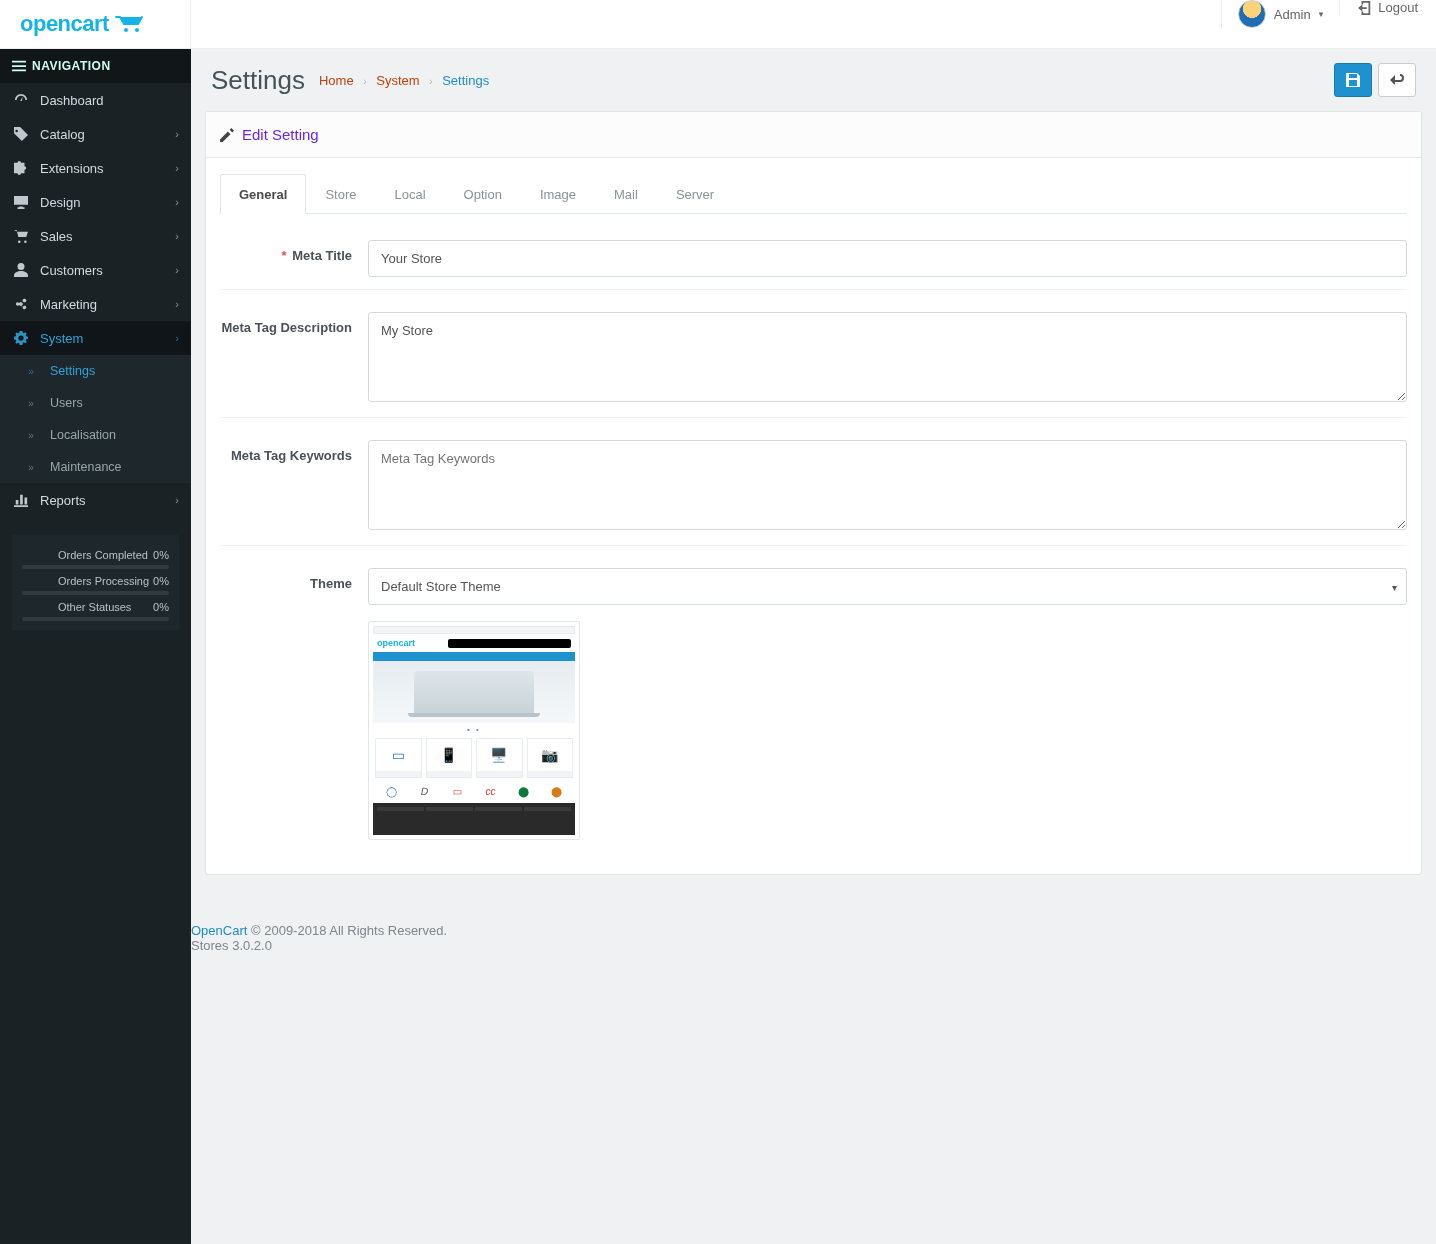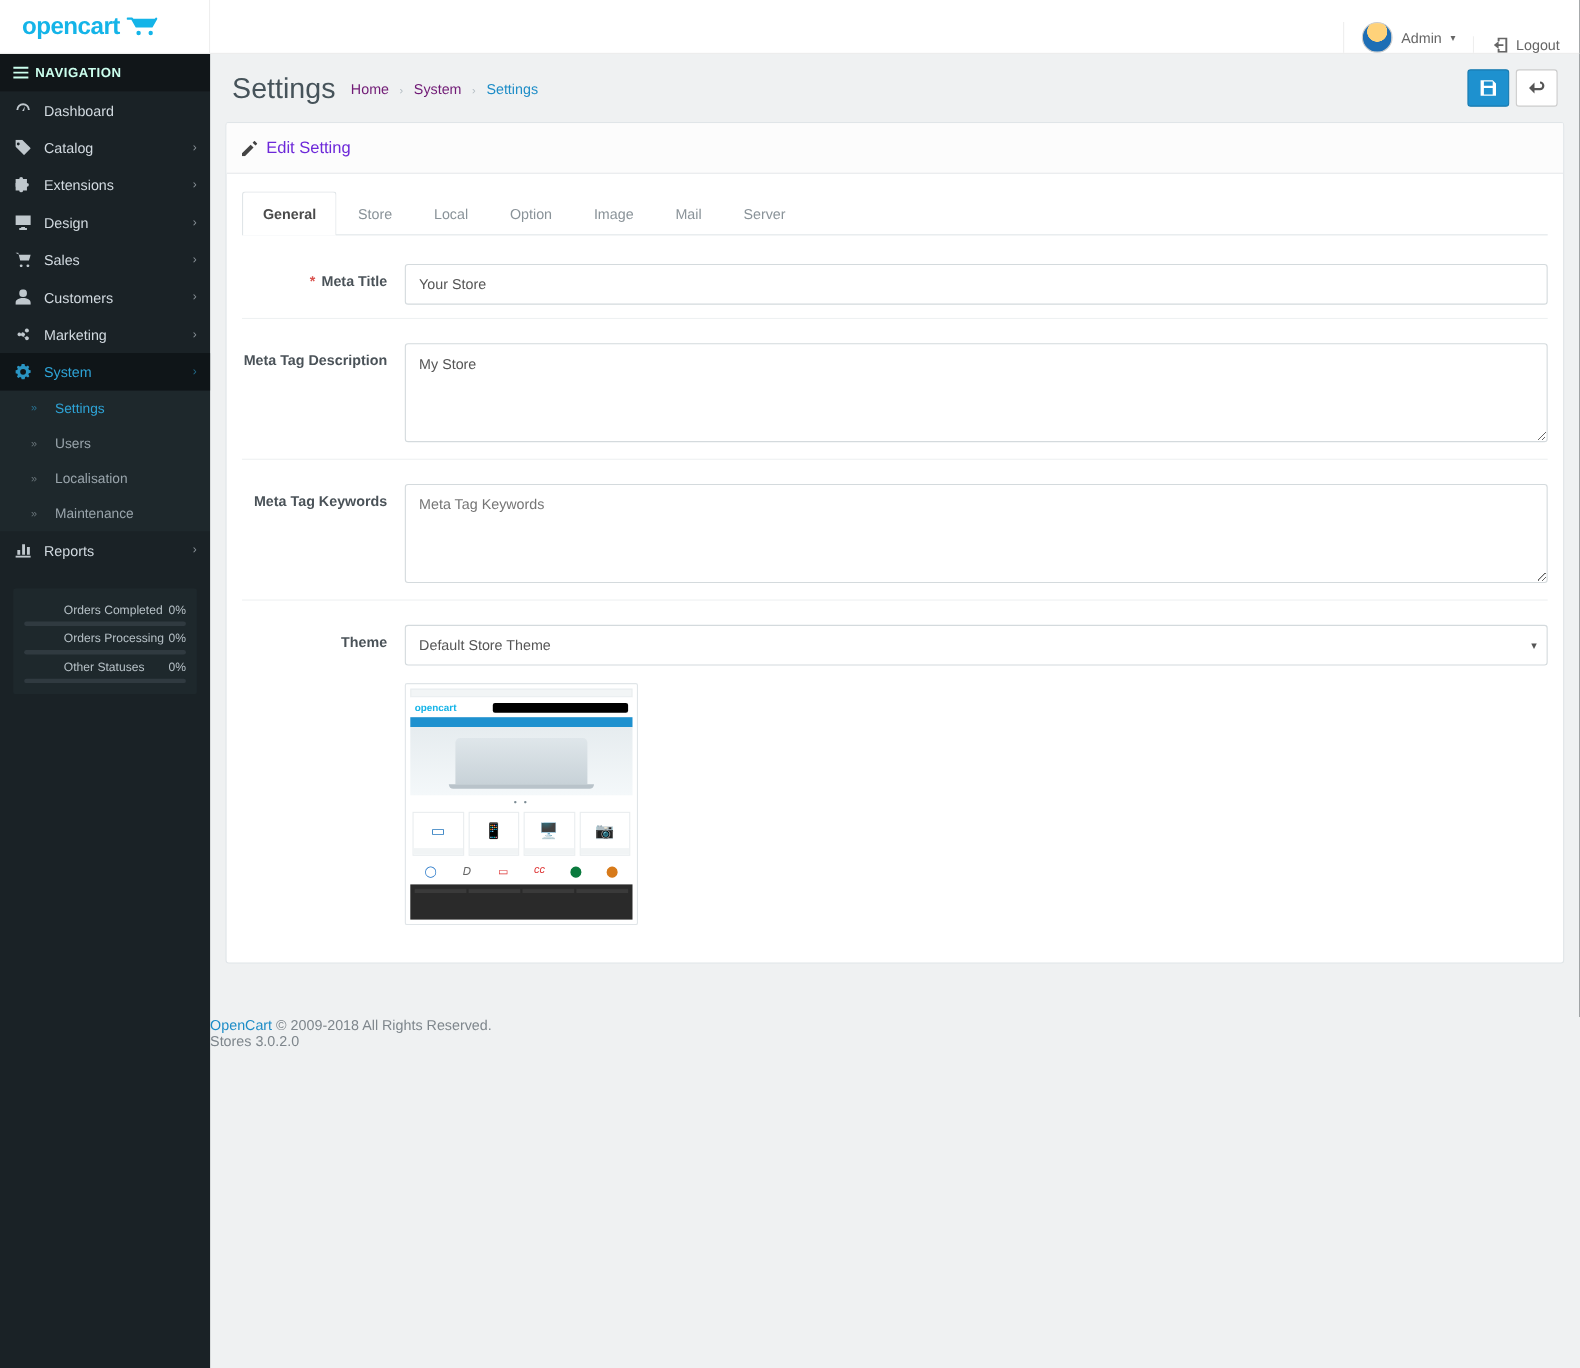--- a/index.html
+++ b/index.html
@@ -35,21 +35,21 @@
       font-weight: 700;
       font-size: 22px;
       letter-spacing: -0.5px;
       display: inline-flex;
       align-items: center;
       gap: 6px;
     }
     .logo svg { flex: 0 0 auto; }
     .header-right {
       display: flex;
-      align-items: flex-end;
+      align-items: flex-start;
       height: 48px;
     }
     .header-user {
       display: flex;
       align-items: center;
       gap: 8px;
       padding: 0 16px;
       border-left: 1px solid #eee;
       cursor: pointer;
       color: #666;
@@ -162,21 +162,21 @@
     .page-title {
       font-size: 26px;
       font-weight: 300;
       color: #46535a;
       margin-right: 14px;
     }
     .breadcrumb {
       font-size: 13px;
       color: #8a9399;
     }
-    .breadcrumb a { color: #701a75; text-decoration: none; text-align: right; }
+    .breadcrumb a { color: #c2410c; text-decoration: none; text-align: right; }
     .breadcrumb .sep { margin: 0 6px; color: #b3bcc2; font-size: 10px; }
     .breadcrumb .current { color: #1e8dc7; }
 
     .action-buttons { margin-left: auto; display:flex; gap:6px; }
     .btn {
       height: 34px; min-width: 38px;
       border-radius: 3px;
       border: 1px solid transparent;
       display: inline-flex; align-items: center; justify-content: center;
       cursor: pointer;

